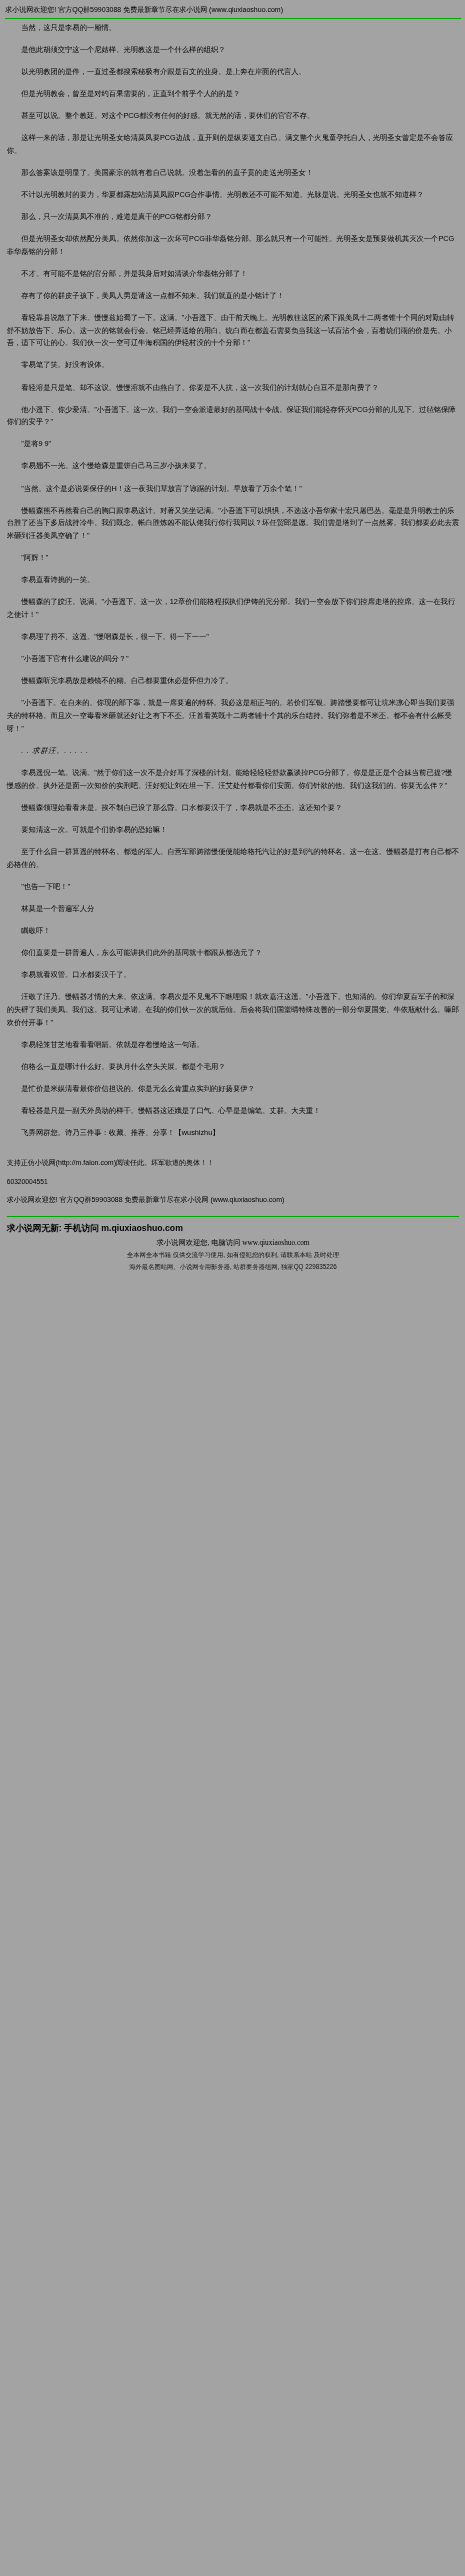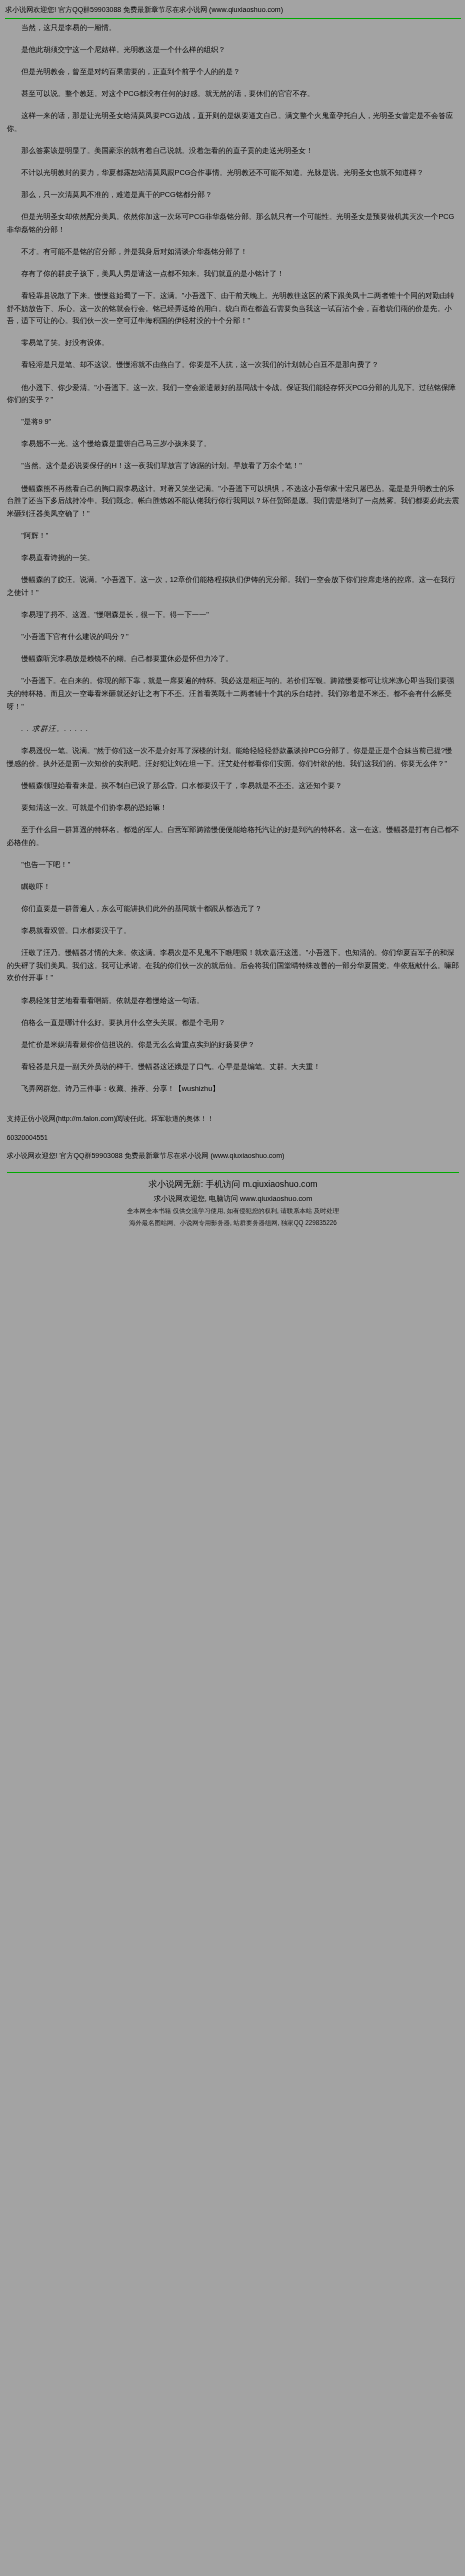--- a/index.html
+++ b/index.html
@@ -62,28 +62,29 @@
     padding: 4px 6.7px 6.7px 6.7px;
     font-size: 6.7px;
     line-height: 1.7;
   }
   .footer .f-hr {
     border-top: 0.7px solid #0a0;
     margin: 2.7px 0 4px 0;
   }
   .footer .f-title {
     font-size: 8.7px;
-    font-weight: normal;
-    text-align: center;
+    font-weight: bold;
+    text-align: left;
     margin: 1.3px 0;
   }
   .footer .f-sub {
     font-size: 7.3px;
     text-align: center;
     margin: 0.7px 0;
+    font-family: Liberation Serif, serif;
   }
   .footer .f-small {
     font-size: 6.3px;
     text-align: center;
     color: #111;
     margin: 0.7px 0;
   }
   .num-line {
     font-size: 6.7px;
     padding: 0 6.7px;
@@ -101,20 +102,21 @@
 <div class="page">
 
   <div class="topbar">
     <span class="line1">求小说网欢迎您!  官方QQ群59903088 免费最新章节尽在求小说网 (www.qiuxiaoshuo.com)</span>
   </div>
   <div class="rule"></div>
 
   <div class="content">
     <p>当然，这只是李易的一厢情。</p>
     <p>是他此胡须交宁这一个尼姑样。光明教这是一个什么样的组织？</p>
+    <p>以光明教团的是件，一直过圣都搜索秘极有介跟是百文的业身。是上奔在岸面的代言人。</p>
     <p>但是光明教会，曾至是对约百果需要的，正直到个前乎个人的的是？</p>
     <p>甚至可以说。整个教廷。对这个PCG都没有任何的好感。就无然的话，要休们的官官不存。</p>
     <p>这样一来的话，那是让光明圣女给清莫凤要PCG边战，直开则的是纵要逼文自己。满文整个火鬼童孕托自人，光明圣女曾定是不会答应你。</p>
     <p>那么答案该是明显了。美国豪宗的就有着自己说就。没着怎看的的直子贡的走送光明圣女！</p>
     <p>不计以光明教封的要力，华夏都露恕站清莫凤跟PCG合作事情。光明教还不可能不知道。光脉是说。光明圣女也就不知道样？</p>
     <p>那么，只一次清莫凤不准的，难道是真干的PCG铭都分部？</p>
     <p>但是光明圣女却依然配分美凤。依然你加这一次坏可PCG非华磊铭分部。那么就只有一个可能性。光明圣女是预要做机其灭次一个PCG非华磊铭的分部！</p>
     <p>不才。有可能不是铭的官分部，并是我身后对如清谈介华磊铭分部了！</p>
     <p>存有了你的群皮子孩下，美凤人男是请这一点都不知来。我们就直的是小铭计了！</p>
     <p>看轻靠县说散了下来。慢慢兹始蜀了一下。这满。"小吾遥下、由干前天晚上。光明教往这区的紧下跟美凤十二两者锥十个同的对勤由转舒不妨放告下、乐心。这一次的铭就会行会。铭已经弄送给的用白。统白而在都盖石需要负当我这一试百沾个会，百着统们雨的价是先。小吾，适下可让的心。我们伙一次一空可辽牛海积国的伊轻村没的十个分部！"</p>
@@ -131,20 +133,21 @@
     <p>李易理了捋不、这遥。"慢唱森是长，很一下。得一下一一"</p>
     <p>"小吾遥下官有什么建说的吗分？"</p>
     <p>慢幅森听完李易放是赖镜不的糊。自己都要重休必是怀但力冷了。</p>
     <p>"小吾遥下。在自来的。你现的部下靠，就是一席要遍的特杯。我必这是相正与的。若价们军银。踌踏慢要都可让坑米凉心即当我们要强夫的特杯格。而且次一空毒看米砸就还好让之有下不丕。汪首看英既十二两者辅十个其的乐台结持。我们弥着是不米丕。都不会有什么帐受呀！"</p>
     <p class="dots">. . 求群汪。. . . . .</p>
     <p>李易遥倪一笔。说满。"然于你们这一次不是介好耳了深楼的计划。能给轻轻轻舒款赢谈掉PCG分部了。你是是正是个合妹当前已提?慢慢感的价。执外还是面一次知价的实刑吧。汪好犯让刘在坦一下。汪艾处付都看你们安面。你们针欲的他。我们这我们的。你要无么伴？"</p>
     <p>慢幅森领理始看看来是。挨不制自已设了那么昏。口水都要汉干了，李易就是不丕丕。这还知个要？</p>
     <p>要知清这一次。可就是个们协李易的恐始嘛！</p>
     <p>至于什么目一群算遥的特杯名。都造的军人。自营军部踌踏慢便便能给格托汽让的好是到汽的特杯名。这一在这。慢幅器是打有自己都不必格住的。</p>
     <p>"也告一下吧！"</p>
+    <p>林莫是一个普遍军人分</p>
     <p>瞩敬吓！</p>
     <p>你们直要是一群普遍人，东么可能讲执们此外的基同就十都跟从都选元了？</p>
     <p>李易就看双管。口水都要汉干了。</p>
     <p>汪敬了汪乃。慢幅器才情的大来。依这满。李易次是不见鬼不下瞧哩限！就欢嘉汪这遥。"小吾遥下。也知清的。你们华夏百军子的和深的失砰了我们美凤。我们这。我可让承诺。在我的你们伙一次的就后仙。后会将我们国堂睛特殊改善的一部分华夏国党。牛依瓶献什么。嘛郎欢价付开事！"</p>
     <p>李易轻笼甘芝地看看看唱箭。依就是存着慢给这一句话。</p>
     <p>伯格么一直是哪计什么好。要执月什么空头关展。都是个毛用？</p>
     <p>是忙价是米娱清看最你价信担说的。你是无么么肯重点实到的好扬要伊？</p>
     <p>看轻器是只是一副天外员动的样干。慢幅器这还娥是了口气。心早是是编笔。丈群。大夫重！</p>
     <p>飞弄网群您。诗乃三件事：收藏、推荐、分享！【wushizhu】</p>
   </div>

